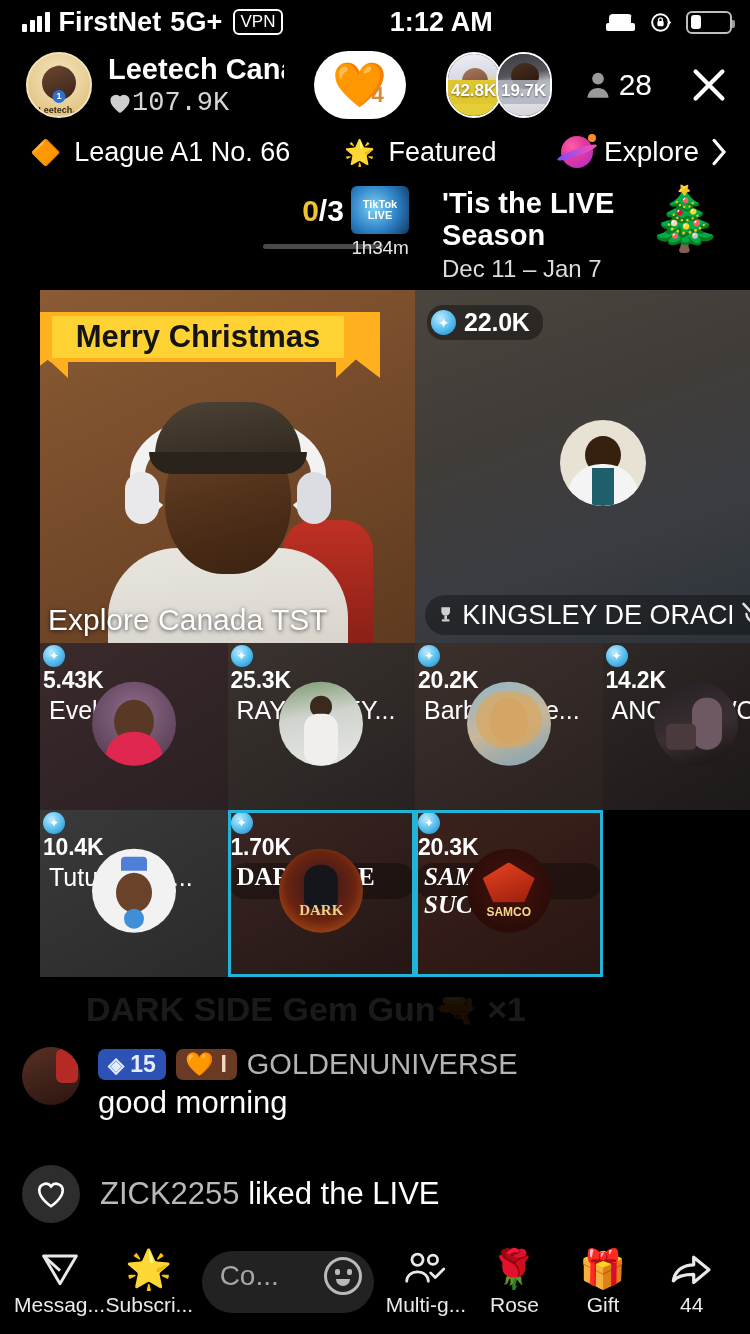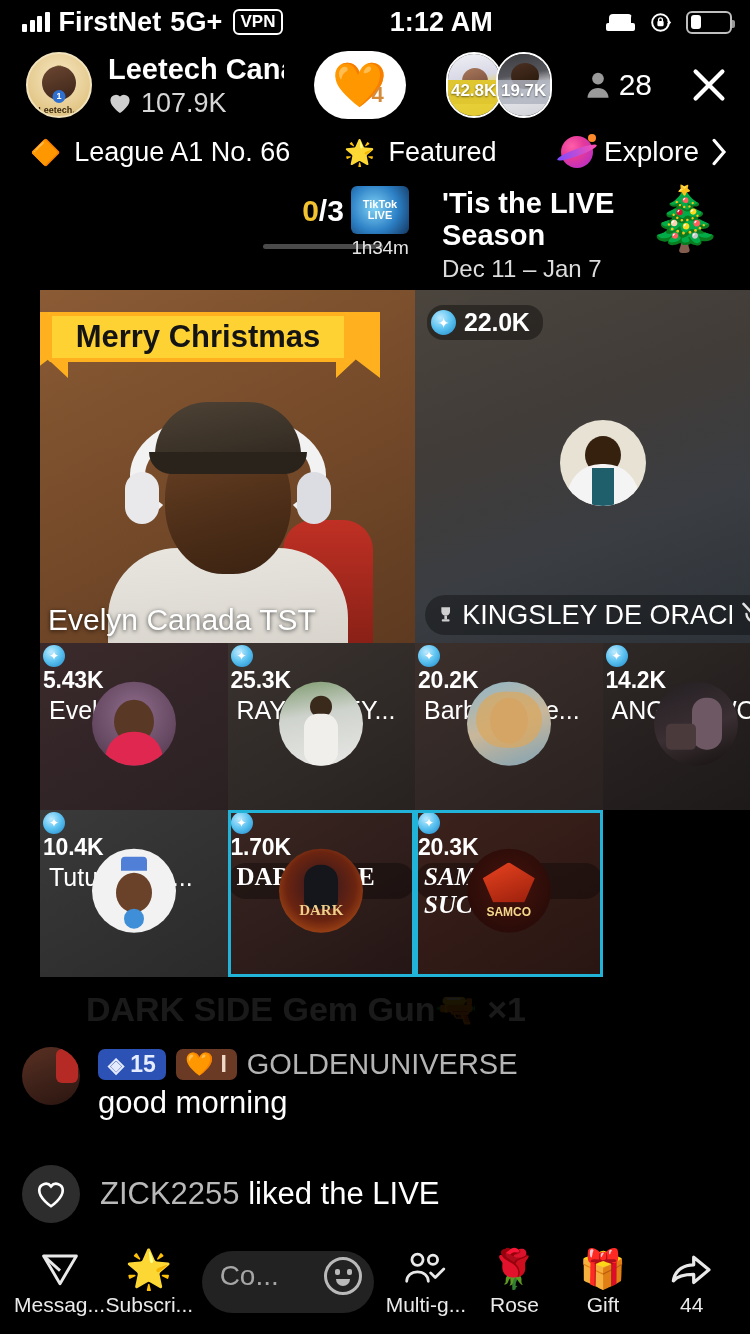--- a/index.html
+++ b/index.html
@@ -19,21 +19,21 @@
   }
   .sb-left{ display:flex; align-items:center; gap:9px; }
   .sig{ display:flex; align-items:flex-end; gap:2.5px; height:20px; }
   .sig i{ display:block; width:5px; background:#fff; border-radius:1px; }
   .sig i:nth-child(1){height:8px}
   .sig i:nth-child(2){height:12px}
   .sig i:nth-child(3){height:16px}
   .sig i:nth-child(4){height:20px;background:#fff}
   .vpn{
     border:2.5px solid #fff; border-radius:6px; font-size:17px;
-    font-weight:700; padding:0px 5px 1px; line-height:21px; margin-left:2px;
+    font-weight:400; padding:0px 5px 1px; line-height:21px; margin-left:2px;
   }
   .sb-center{ flex:1; text-align:center; font-size:27px; font-weight:700; padding-right:6px;}
   .sb-right{ display:flex; align-items:center; gap:13px; }
   .bed{ position:relative; width:29px; height:17px; }
   .bed::before{content:"";position:absolute;left:0;bottom:0;width:29px;height:8px;background:#fff;border-radius:2px 2px 2px 2px;}
   .bed::after{content:"";position:absolute;left:3px;top:0;width:23px;height:9px;background:#fff;border-radius:4px 4px 0 0;
     box-shadow:inset -11.5px 0 0 -10.5px #000;}
   .lockrot{ position:relative; width:25px; height:25px; }
   .lockrot svg{ display:block; }
   .batt{
@@ -52,21 +52,21 @@
     border:2px solid #f2e3bd;
   }
   .host-av .face{position:absolute;left:50%;top:47%;transform:translate(-50%,-50%);width:34px;height:34px;border-radius:50%;
     background:linear-gradient(160deg,#6b4631,#3c2418);}
   .host-av .crown{position:absolute;left:50%;top:9px;transform:translateX(-50%);font-size:11px;color:#8a6b1e;}
   .host-av .lvl{position:absolute;left:50%;bottom:13px;transform:translateX(-50%);width:13px;height:13px;border-radius:50%;
     background:#2f6fd0;color:#fff;font-size:9px;line-height:13px;text-align:center;font-weight:700;}
   .host-av .nm{position:absolute;left:0;right:0;bottom:1px;text-align:center;font-size:9px;color:#3b2a10;font-weight:700;}
   .host-txt{min-width:0;}
   .host-name{font-size:29px;font-weight:700;line-height:34px;white-space:nowrap;overflow:hidden;max-width:262px;}
-  .host-likes{display:flex;align-items:center;gap:9px;margin-top:2px;}
+  .host-likes{display:flex;align-items:center;margin-top:2px;font-family:Liberation Mono, monospace;}
   .host-likes .hv{font-size:27px;color:#d6d6d6;font-weight:400;}
   .heart-sm{width:24px;height:22px;}
   .like-btn{
     width:92px;height:68px;border-radius:34px;background:#fff;
     display:flex;align-items:center;justify-content:center;position:relative;margin-left:30px;flex:0 0 auto;
   }
   .like-btn .hh{font-size:44px;line-height:44px;}
   .like-btn .cnt{position:absolute;right:22px;bottom:11px;font-size:22px;font-weight:700;color:#d58a3a;}
   .cohosts{display:flex;margin-left:40px;flex:0 0 auto;}
   .co{
@@ -359,21 +359,21 @@
         <div class="host-figure">
           <div class="hf-chair"></div>
           <div class="hf-body"></div>
           <div class="hf-head"></div>
           <div class="hf-hs"></div>
           <div class="hf-ear-l"></div>
           <div class="hf-ear-r"></div>
           <div class="hf-cap"></div>
           <div class="hf-brim"></div>
         </div>
-        <div class="host-namebar">Evelyn Canada TST</div>
+        <div class="host-namebar">Explore Canada TST</div>
       </div>
 
       <div class="tile tile-king">
         <div class="gemchip">
           <span class="gemdot">✦</span>
           <span class="v">22.0K</span>
         </div>
         <div class="king-av">
           <span class="h"></span>
           <span class="c"></span>

